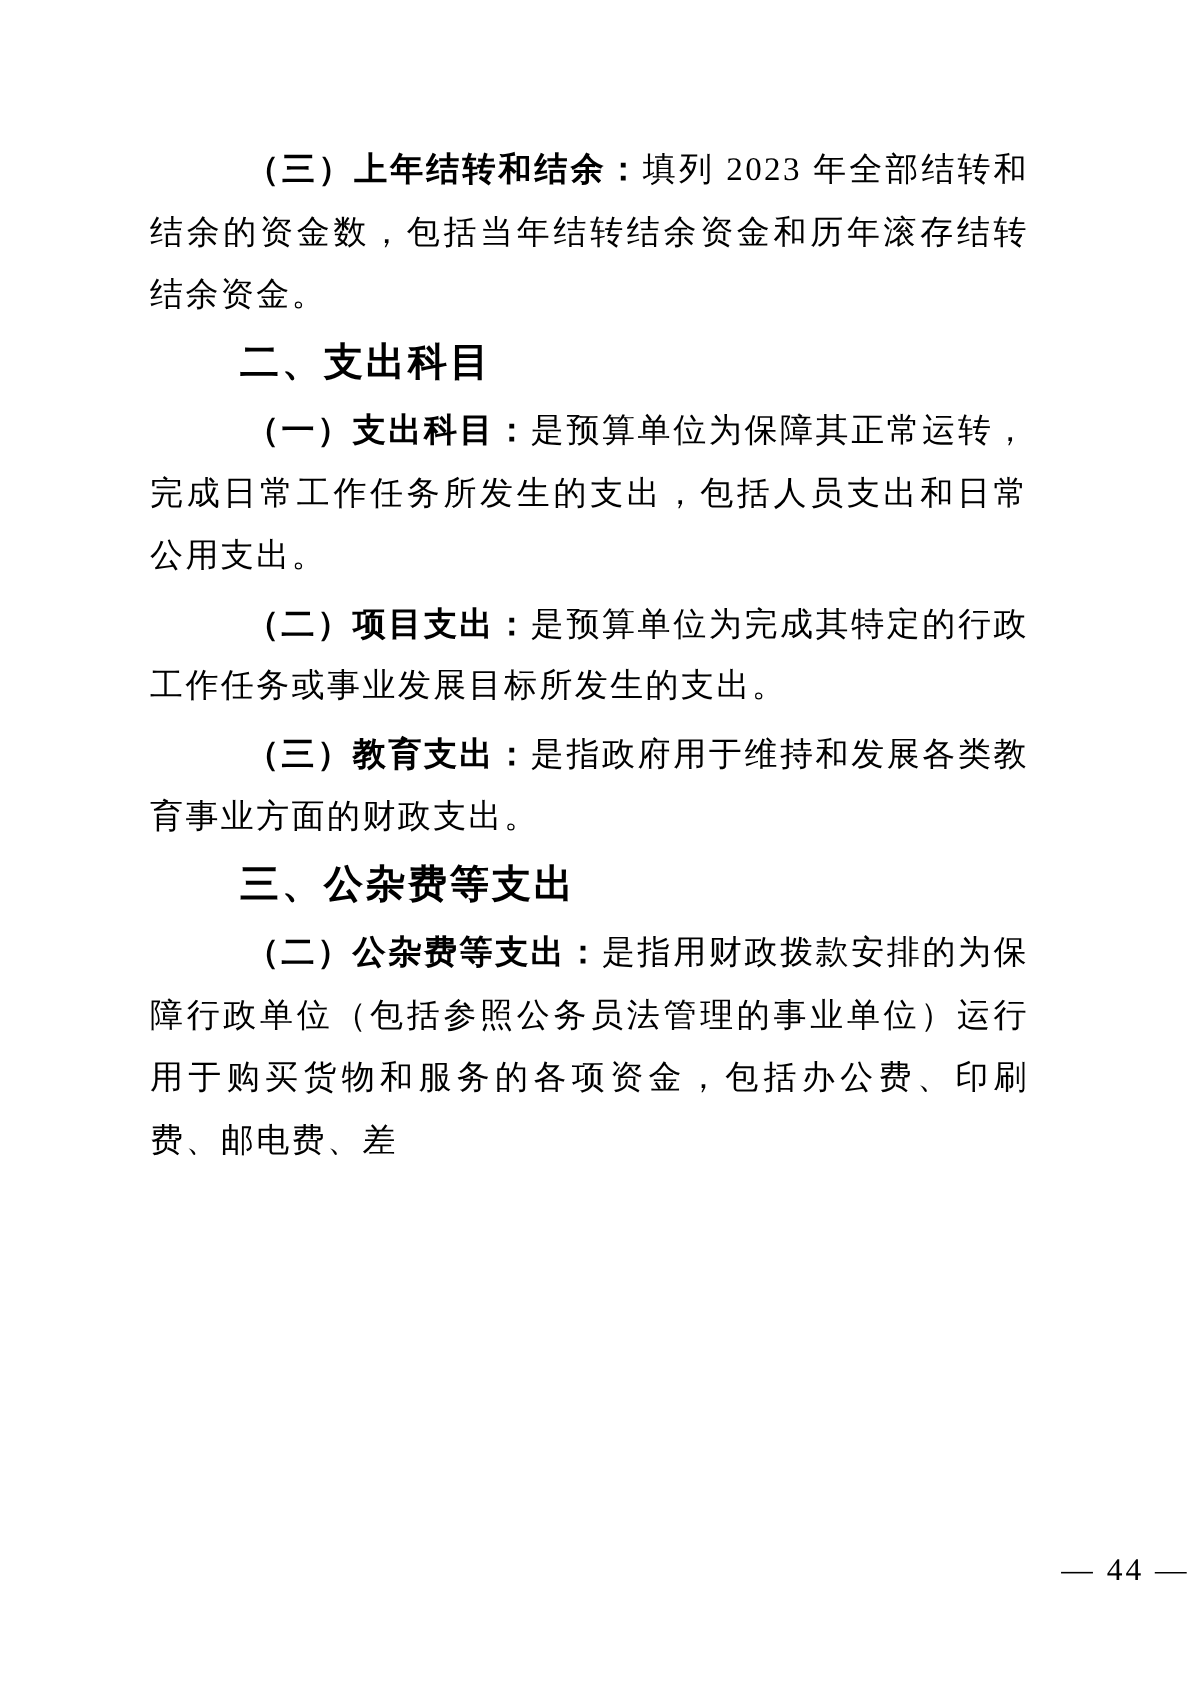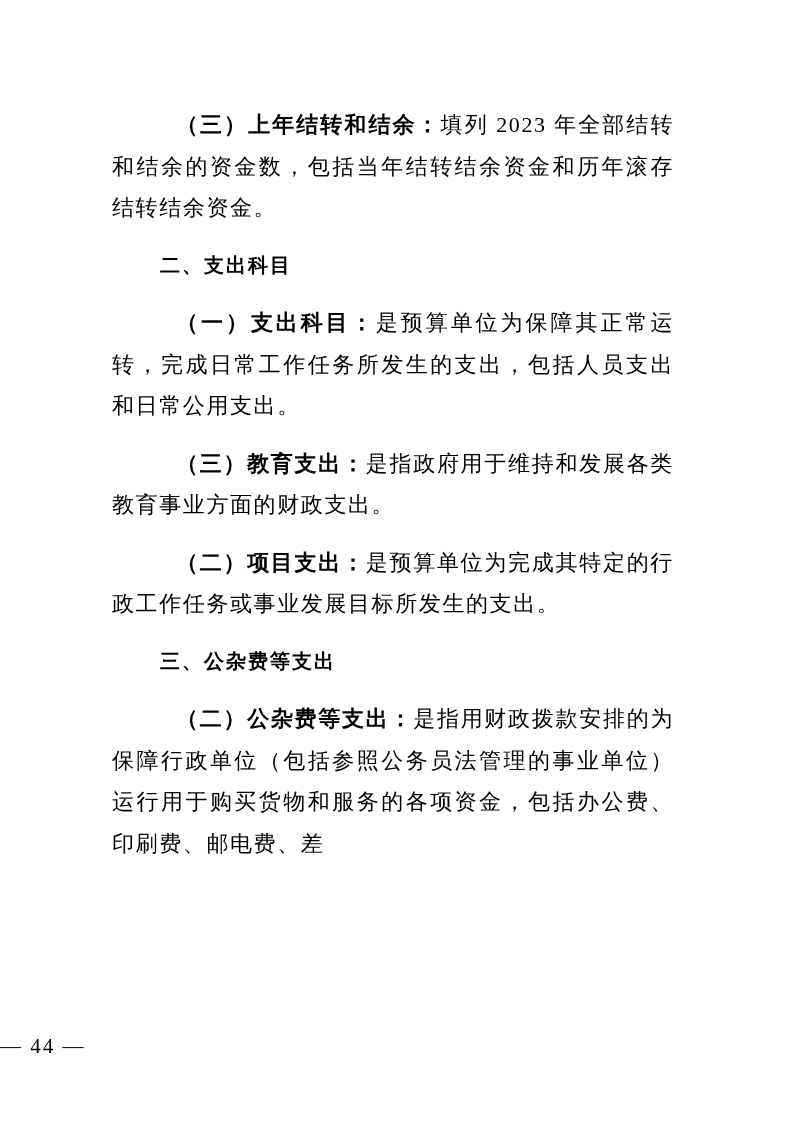--- a/index.html
+++ b/index.html
@@ -21,61 +21,61 @@
     left: 96px;
     top: 88px;
     width: 594px;
     font-size: 22px;
     line-height: 41.5px;
     letter-spacing: 1.6px;
     text-align: justify;
     text-justify: inter-ideograph;
   }
   .para {
-    margin: 16px;
+    margin: 4px;
     text-indent: 64px;
   }
   .lead {
     font-weight: bold;
   }
   .heading {
     margin: 0;
     text-indent: 64px;
-    font-size: 20px;
+    font-size: 26px;
     line-height: 41.5px;
     font-weight: bold;
     font-family: "Liberation Sans", "DejaVu Sans", sans-serif;
     letter-spacing: 2px;
   }
   .footer {
     position: absolute;
     left: 0;
     top: 1034px;
     width: 793px;
-    text-align: left;
+    text-align: right;
     font-size: 21px;
     letter-spacing: 2px;
     color: #000000;
   }
 </style>
 </head>
 <body>
 
 <div class="page">
   <div class="body-text">
 
     <p class="para"><span class="lead">（三）上年结转和结余：</span><span>填列 2023 年全部结转和结余的资金数，包括当年结转结余资金和历年滚存结转结余资金。</span></p>
 
     <h2 class="heading">二、支出科目</h2>
 
     <p class="para"><span class="lead">（一）支出科目：</span><span>是预算单位为保障其正常运转，完成日常工作任务所发生的支出，包括人员支出和日常公用支出。</span></p>
 
+    <p class="para"><span class="lead">（二）项目支出：</span><span>是预算单位为完成其特定的行政工作任务或事业发展目标所发生的支出。</span></p>
+
     <p class="para"><span class="lead">（三）教育支出：</span><span>是指政府用于维持和发展各类教育事业方面的财政支出。</span></p>
-
-    <p class="para"><span class="lead">（二）项目支出：</span><span>是预算单位为完成其特定的行政工作任务或事业发展目标所发生的支出。</span></p>
 
     <h2 class="heading">三、公杂费等支出</h2>
 
 
     <p class="para"><span class="lead">（二）公杂费等支出：</span><span>是指用财政拨款安排的为保障行政单位（包括参照公务员法管理的事业单位）运行用于购买货物和服务的各项资金，包括办公费、印刷费、邮电费、差</span></p>
 
   </div>
 
   <div class="footer">
     <span>— 44 —</span>

